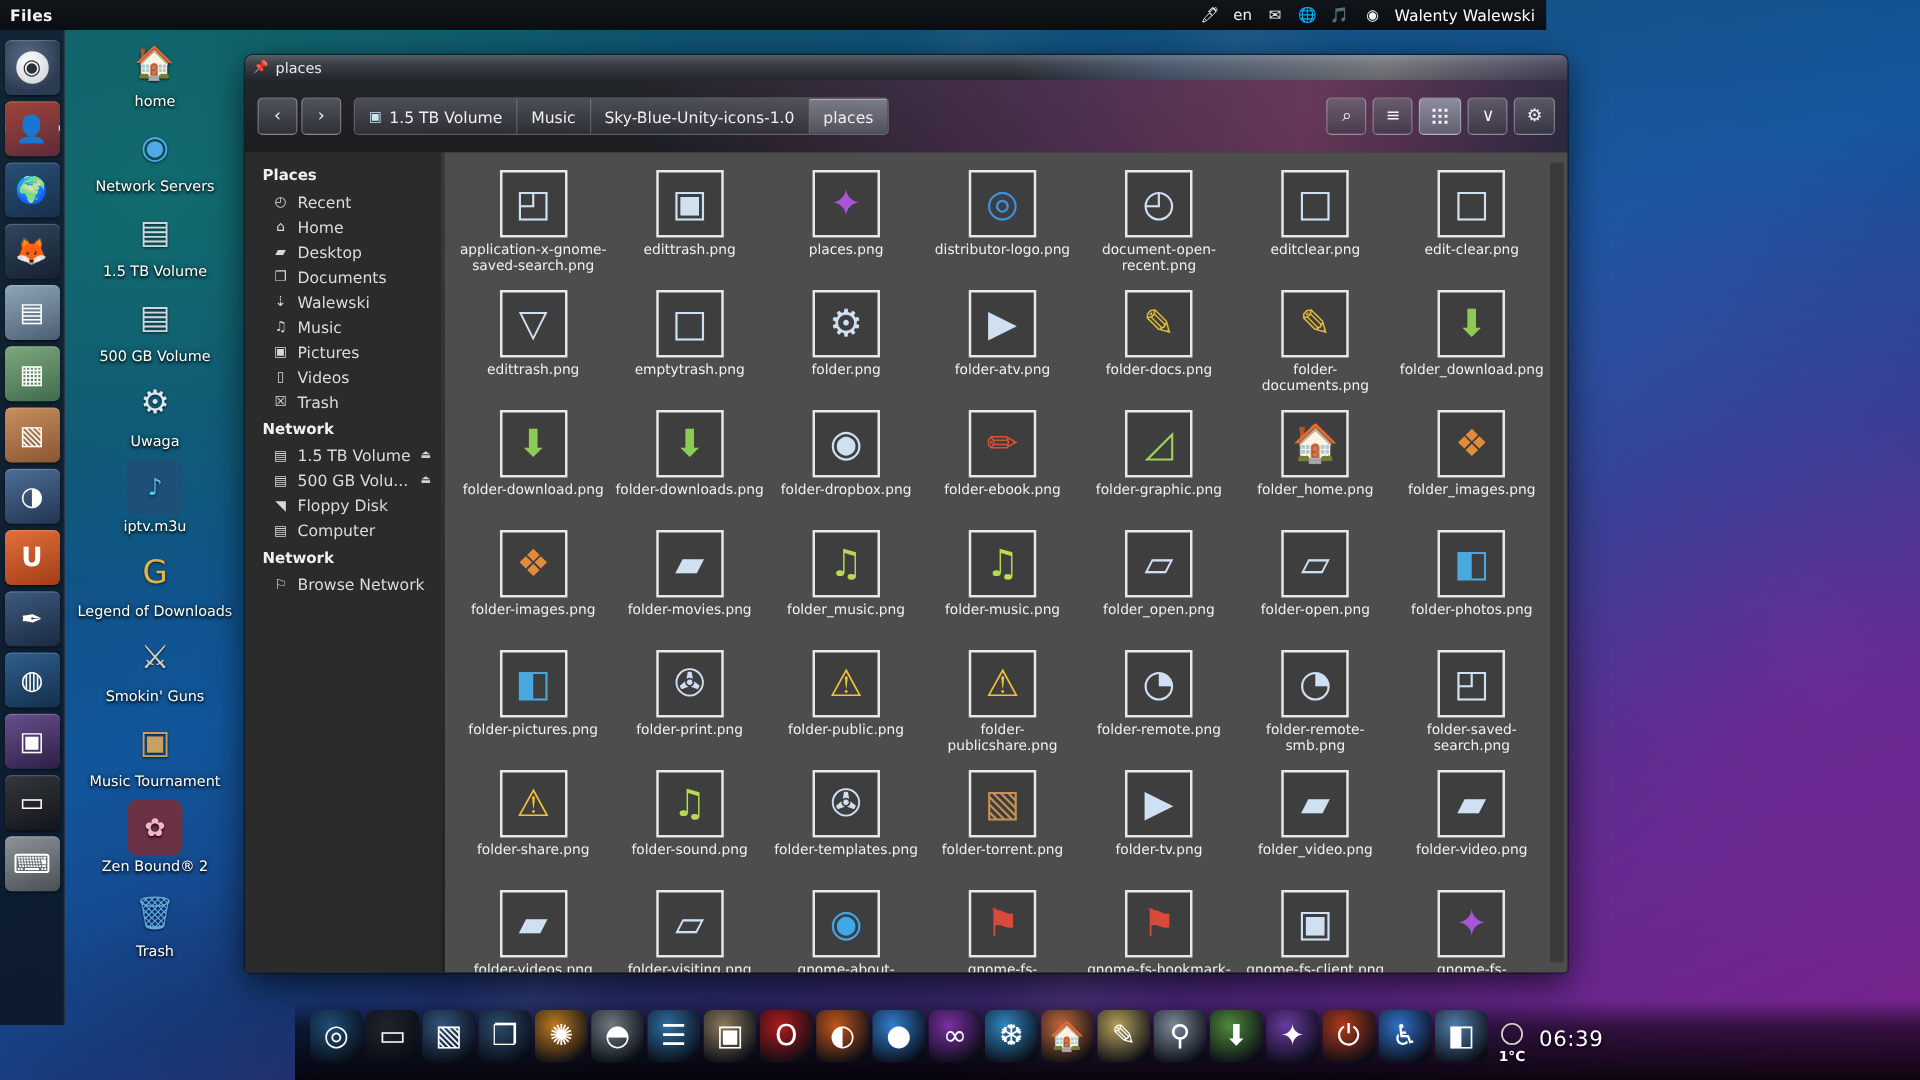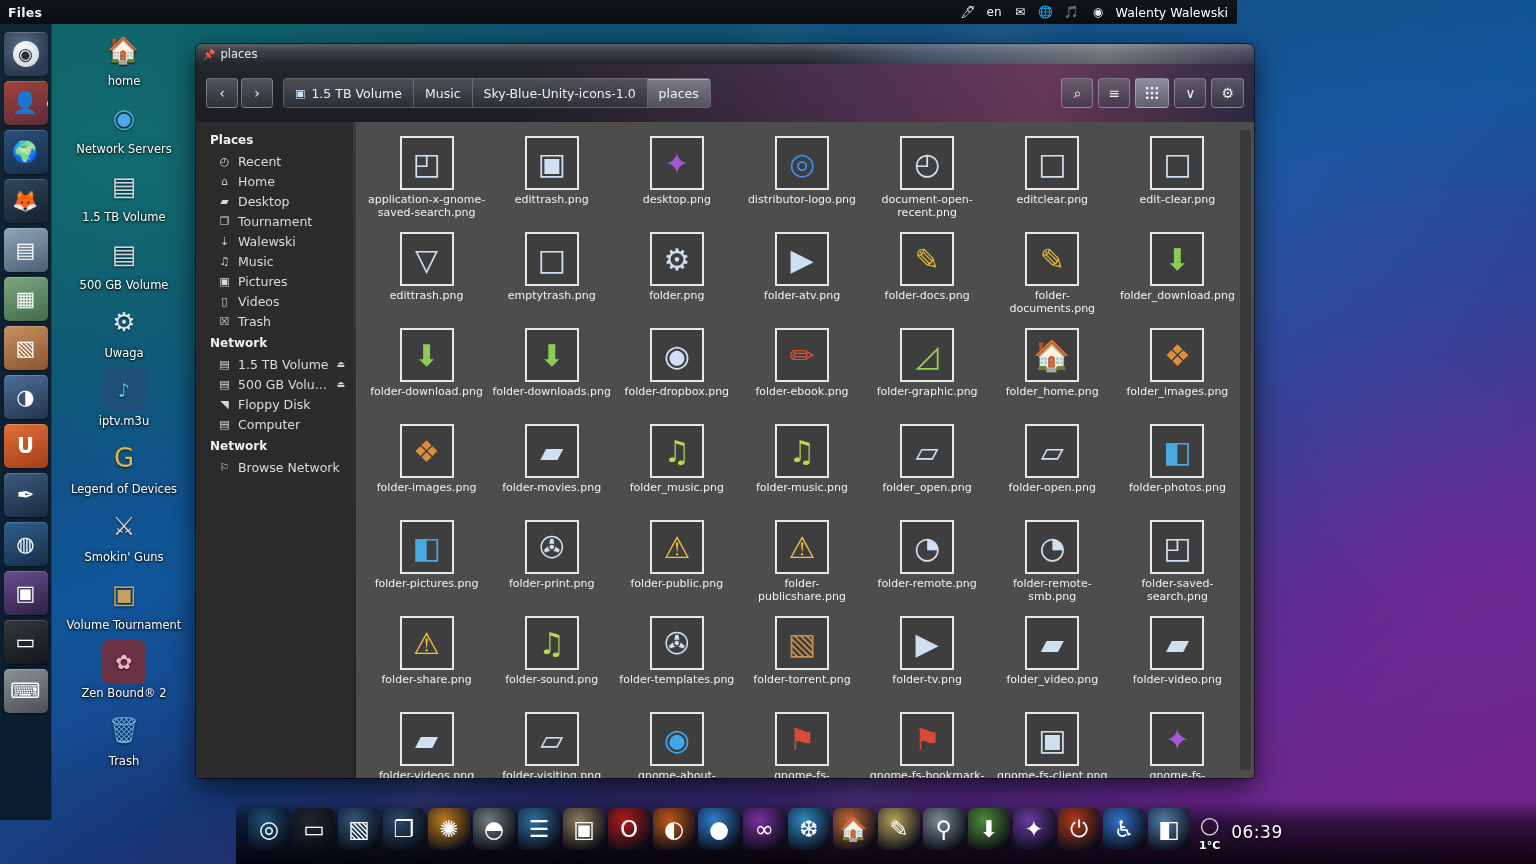--- a/index.html
+++ b/index.html
@@ -264,29 +264,29 @@
   <div class="d-icon">
     <div class="d-glyph" style="color:#dfe6ee;">⚙</div>
     <div class="d-label">Uwaga</div>
   </div>
   <div class="d-icon">
     <div class="d-glyph" style="color:#54c8f0;background:#1d4f77;border-radius:5px;font-size:19px;">♪</div>
     <div class="d-label">iptv.m3u</div>
   </div>
   <div class="d-icon">
     <div class="d-glyph" style="color:#e0b44a;">G</div>
-    <div class="d-label">Legend of Devices</div>
+    <div class="d-label">Legend of Downloads</div>
   </div>
   <div class="d-icon">
     <div class="d-glyph" style="color:#d8cfc0;">⚔</div>
     <div class="d-label">Smokin' Guns</div>
   </div>
   <div class="d-icon">
     <div class="d-glyph" style="color:#caa060;">▣</div>
-    <div class="d-label">Volume Tournament</div>
+    <div class="d-label">Music Tournament</div>
   </div>
   <div class="d-icon">
     <div class="d-glyph" style="color:#f2b6c8;background:#6b3246;border-radius:7px;font-size:20px;">✿</div>
     <div class="d-label">Zen Bound® 2</div>
   </div>
   <div class="d-icon">
     <div class="d-glyph" style="color:#5fa8e0;">🗑</div>
     <div class="d-label">Trash</div>
   </div>
 </div>
@@ -355,21 +355,21 @@
           <div class="sb-item">
             <span class="sb-ic">⌂</span>
             <span>Home</span>
           </div>
           <div class="sb-item">
             <span class="sb-ic">▰</span>
             <span>Desktop</span>
           </div>
           <div class="sb-item">
             <span class="sb-ic">❐</span>
-            <span>Tournament</span>
+            <span>Documents</span>
           </div>
           <div class="sb-item">
             <span class="sb-ic">⇣</span>
             <span>Walewski</span>
           </div>
           <div class="sb-item">
             <span class="sb-ic">♫</span>
             <span>Music</span>
           </div>
           <div class="sb-item">
@@ -417,21 +417,21 @@
           <div class="f-item">
             <div class="f-thumb">◰</div>
             <div class="f-label">application-x-gnome-saved-search.png</div>
           </div>
           <div class="f-item">
             <div class="f-thumb">▣</div>
             <div class="f-label">edittrash.png</div>
           </div>
           <div class="f-item">
             <div class="f-thumb" style="color: rgb(168, 85, 216);">✦</div>
-            <div class="f-label">desktop.png</div>
+            <div class="f-label">places.png</div>
           </div>
           <div class="f-item">
             <div class="f-thumb" style="color: rgb(62, 144, 224);">◎</div>
             <div class="f-label">distributor-logo.png</div>
           </div>
           <div class="f-item">
             <div class="f-thumb">◴</div>
             <div class="f-label">document-open-recent.png</div>
           </div>
           <div class="f-item">

